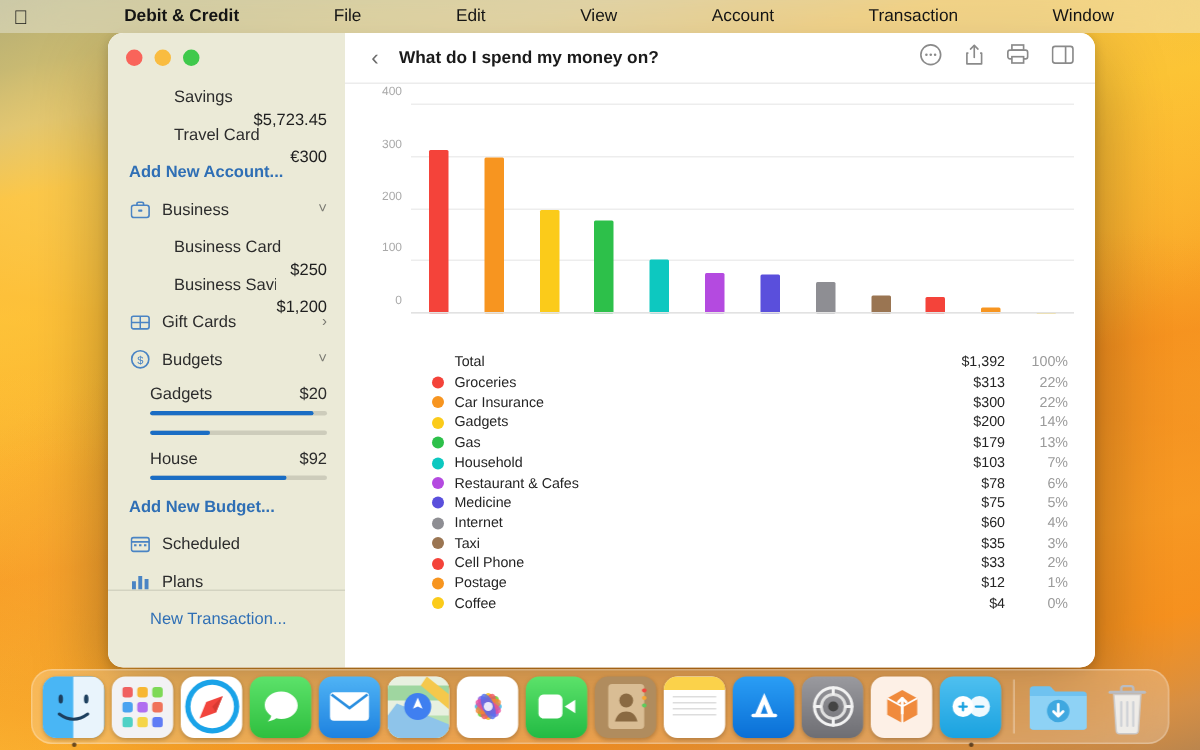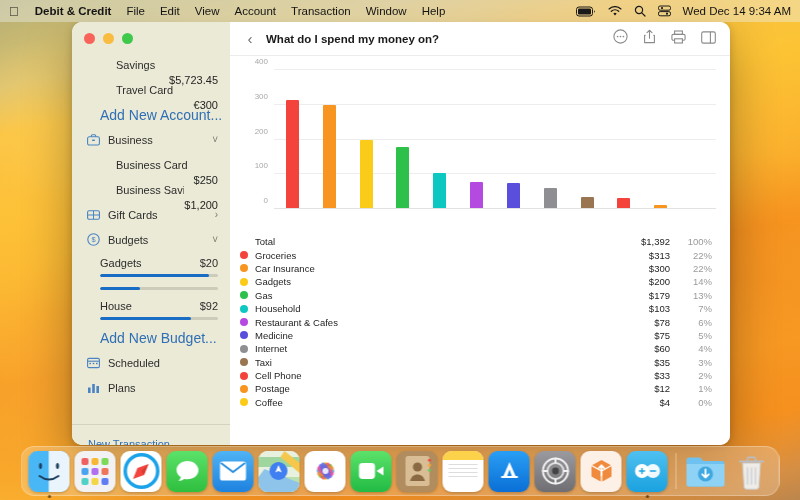--- a/index.html
+++ b/index.html
@@ -41,21 +41,21 @@
   #menubar {
     position:absolute; top:0; left:0; right:0; height:22px;
     background:rgba(238,240,235,0.42);
     backdrop-filter:blur(18px);
     display:flex; align-items:center;
     padding:0 9px; font-size:11.5px; color:#141414;
     z-index:50;
   }
   #menubar .mb-left { display:flex; align-items:center; gap:15px; }
   .apple-logo { font-size:13px; line-height:1; margin-right:1px; }
-  .mb-item { white-space:nowrap; }
+  .mb-item { white-space:nowrap;margin-left:48px; }
   .mb-item.bold { font-weight:700; }
   #menubar .mb-right {
     margin-left:auto; display:flex; align-items:center; gap:12px;
     font-size:11.5px;
   }
   .mb-icon { display:flex; align-items:center; }
 
   
   #window {
     position:absolute; left:72px; top:22px;
@@ -89,37 +89,37 @@
   .sb-row .lbl { flex:1; white-space:nowrap; overflow:hidden; }
   .sb-row .val { font-size:11px; color:#1f1f1f; white-space:nowrap;margin-top:30px; }
   .sb-row .ic {
     width:15px; height:15px; margin-right:7px;
     display:flex; align-items:center; justify-content:center;
     color:#4a84c4; flex:0 0 15px;
   }
   .sb-row .chev { color:#7a7a72; font-size:10px; margin-left:4px; }
   .sb-link {
     height:25px; display:flex; align-items:center;
-    padding-left:28px; font-size:14px; color:#2f6fb5;
+    padding-left:14px; font-size:11px; color:#2f6fb5;font-weight:bold;
   }
   .budget-item { padding:2px 12px 5px 28px; }
   .budget-top {
     display:flex; align-items:center; font-size:11px; color:#2c2c2c;
     height:17px;
   }
   .budget-top .lbl { flex:1; }
   .bar-track {
     height:3px; background:rgba(0,0,0,0.13); border-radius:2px;
     margin-top:3px; overflow:hidden;
   }
   .bar-fill { height:100%; background:#1a6dc4; border-radius:2px; }
   .sb-footer {
     border-top:1px solid rgba(0,0,0,0.10);
-    padding:9px 0 0 16px;
-    height:21px;
+    padding:9px 0 0 28px;
+    height:52px;
   }
   .sb-footer a { font-size:11px; color:#2f6fb5; text-decoration:none; }
 
   
   #main { flex:1; background:#ffffff; display:flex; flex-direction:column; min-width:0; }
   #content-header {
     height:34px; flex:0 0 34px;
     display:flex; align-items:center;
     padding:0 14px 0 10px;
     border-bottom:1px solid #ececec;
@@ -148,21 +148,21 @@
   }
   #bars {
     position:absolute; left:0; right:0; bottom:0; top:0;
     display:flex; align-items:flex-end; gap:0;
   }
   .bar-slot { flex:1; display:flex; justify-content:center; align-items:flex-end; height:100%; }
   .bar { width:13px; border-radius:1px; }
   .axis-line { position:absolute; left:0; right:0; bottom:0; height:1px; background:#e2e2e2; }
 
   
-  #legend { flex:1; padding:4px 18px 0 10px; overflow:hidden; }
+  #legend { flex:1; padding:4px 18px 0 10px; overflow:hidden;margin-left:48px; }
   .lg-row {
     display:flex; align-items:center; height:13.4px;
     font-size:9.5px; color:#242424;
   }
   .lg-row.total { font-weight:400; padding-left:0; }
   .dot { width:8px; height:8px; border-radius:50%; flex:0 0 8px; margin-right:7px; }
   .lg-name { flex:1; white-space:nowrap; overflow:hidden; }
   .lg-amt { width:62px; text-align:right; color:#242424; }
   .lg-pct { width:42px; text-align:right; color:#9a9a9a; }
   .lg-row.total .lg-pct { color:#9a9a9a; }

